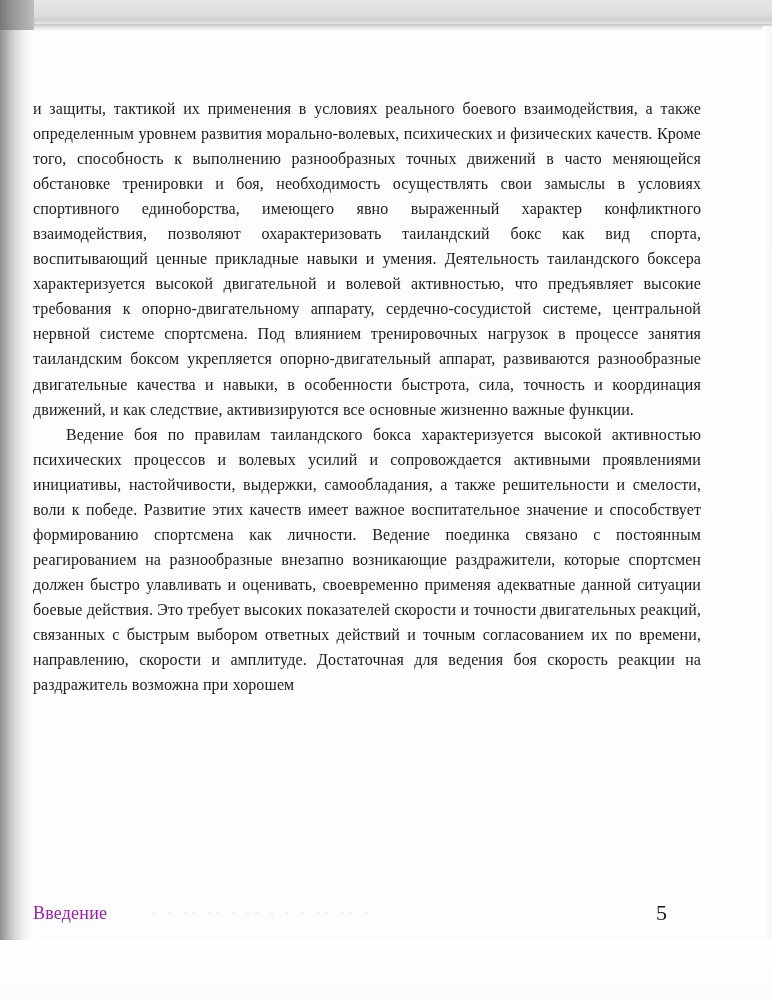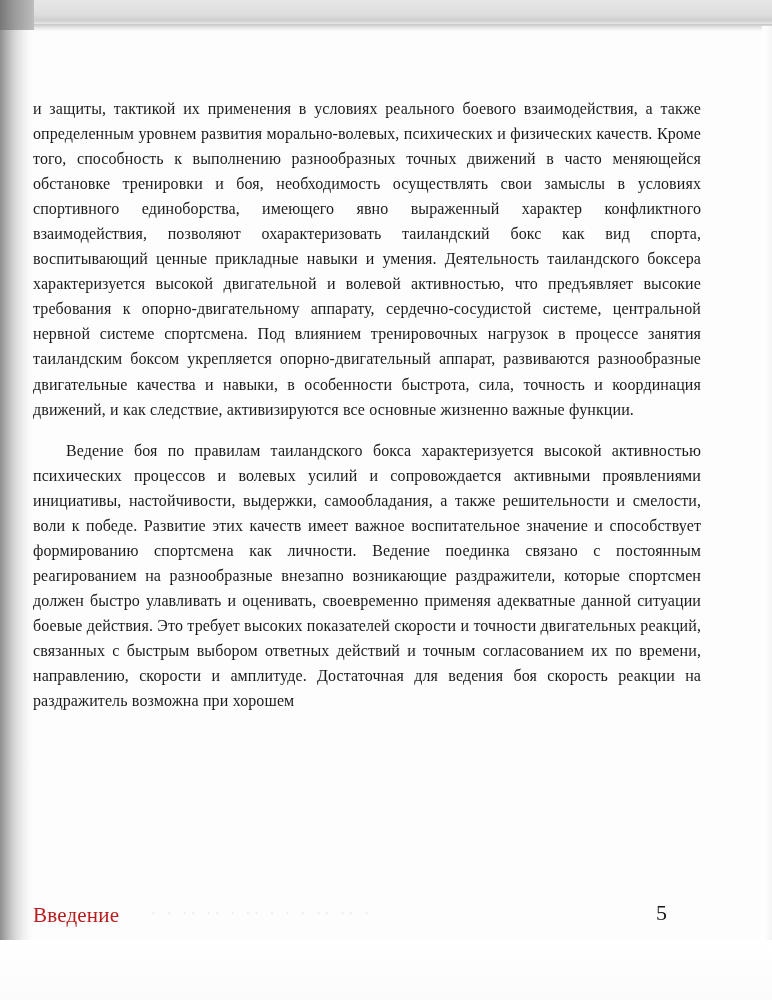--- a/index.html
+++ b/index.html
@@ -64,31 +64,31 @@
     font-size:16px;
     line-height:25.05px;
     color:#1b1b1b;
     text-align:justify;
     text-justify:inter-word;
     letter-spacing:.1px;
     word-spacing:.2px;
     -webkit-font-smoothing:antialiased;
   }
   .para.indent { text-indent:33px; }
-  .para + .para { margin-top:16px; }
+  .para + .para { margin-top:0; }
 
   
   #footer {
     position:absolute;
     left:33px; top:903px;
     width:668px; height:30px;
   }
   .footer-label {
     position:absolute; left:0; top:0;
-    font-size:21px; color:#b91c1c; letter-spacing:.2px;
+    font-size:18px; color:#a21caf; letter-spacing:.2px;
   }
   .footer-pageno {
     position:absolute; right:34px; top:-3px;
     font-size:22px; color:#161616;
   }
   .footer-ghost {
     position:absolute; left:118px; top:2px;
     width:430px; height:18px;
     font-size:15px; color:rgba(120,120,120,.17);
     letter-spacing:3.4px; white-space:nowrap; overflow:hidden;

